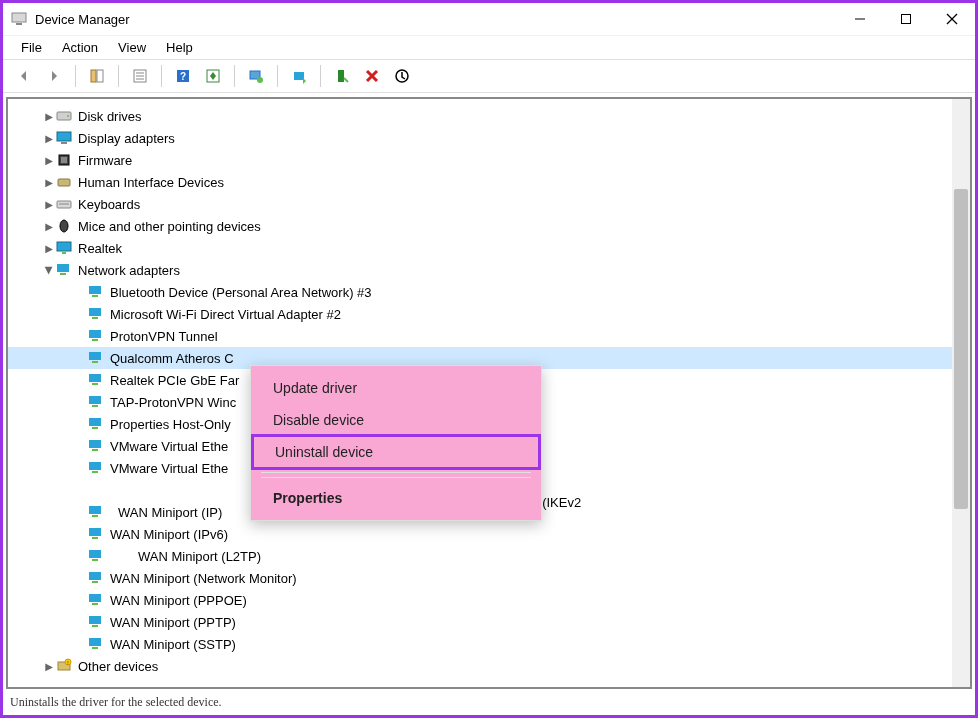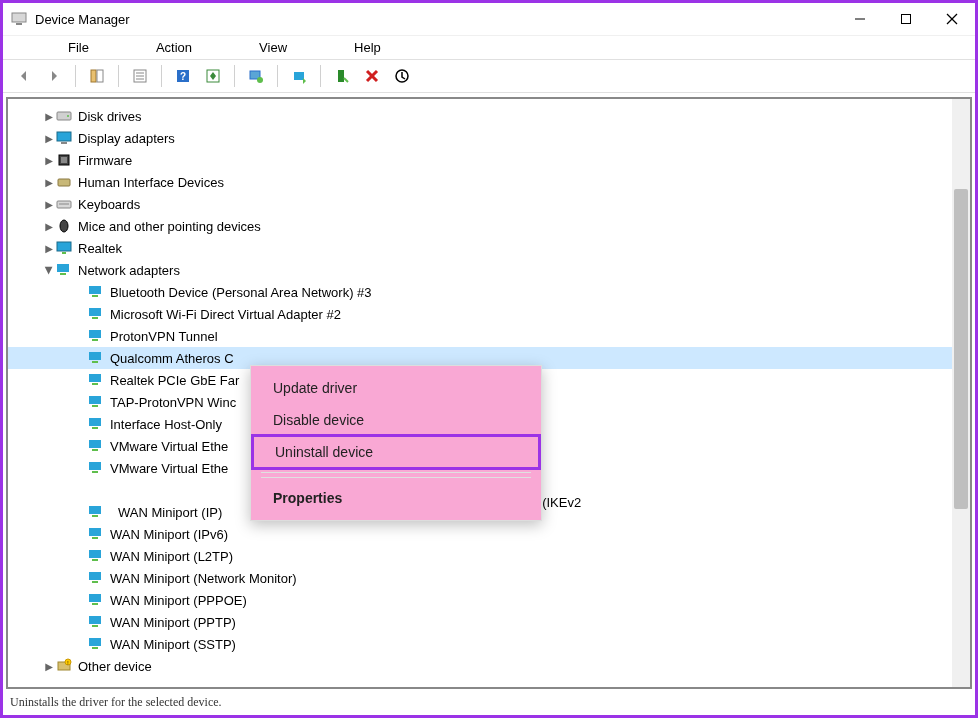--- a/index.html
+++ b/index.html
@@ -6,21 +6,21 @@
 body { width: 978px; height: 718px; background: #fff; border: 3px solid #9b33e6; position: relative; overflow: hidden; }
 
 .titlebar { height: 32px; display: flex; align-items: center; padding-left: 8px; }
 .titlebar .app-icon { width: 16px; height: 16px; margin-right: 8px; }
 .titlebar .title { font-size: 13px; color: #000; flex: 1; }
 .titlebar .win-controls { display: flex; }
 .titlebar .win-btn { width: 46px; height: 32px; display: flex; align-items: center; justify-content: center; }
 .titlebar .win-btn svg { width: 12px; height: 12px; }
 
 .menubar { height: 24px; display: flex; align-items: center; padding-left: 10px; gap: 4px; border-top: 1px solid #f0f0f0; }
-.menubar .menu-item { font-size: 13px; padding: 2px 8px; margin-left: 47px; }
+.menubar .menu-item { font-size: 13px; padding: 2px 8px; }
 
 .toolbar { height: 34px; display: flex; align-items: center; padding-left: 8px; gap: 4px; border-top: 1px solid #e0e0e0; border-bottom: 1px solid #e0e0e0; }
 .toolbar .tb-btn { width: 26px; height: 26px; display: flex; align-items: center; justify-content: center; border: 1px solid transparent; }
 .toolbar .tb-sep { width: 1px; height: 22px; background: #d0d0d0; margin: 0 4px; }
 
 .content-wrap { position: absolute; left: 3px; right: 3px; top: 94px; bottom: 26px; border: 2px solid #888; }
 .tree { position: absolute; left: 0; right: 18px; top: 0; bottom: 0; overflow: hidden; background: #fff; padding-top: 6px; }
 .scrollbar { position: absolute; right: 0; top: 0; bottom: 0; width: 18px; background: #f0f0f0; }
 .scrollbar .thumb { position: absolute; right: 2px; left: 2px; top: 90px; height: 320px; background: #bfbfbf; border-radius: 2px; }
 
@@ -256,21 +256,21 @@
             <rect x="1" y="2" width="12" height="8"></rect>
             <rect class="base" x="4" y="11" width="6" height="2"></rect>
           </svg></span>
         <span>TAP-ProtonVPN Winc</span>
       </div>
       <div class="tree-row" style="padding-left: 80px;">
         <span class="dev-icon"><svg class="mon-icon" width="16" height="16" viewBox="0 0 16 16">
             <rect x="1" y="2" width="12" height="8"></rect>
             <rect class="base" x="4" y="11" width="6" height="2"></rect>
           </svg></span>
-        <span>Interface Host-Only</span>
+        <span>Properties Host-Only</span>
       </div>
       <div class="tree-row" style="padding-left: 80px;">
         <span class="dev-icon"><svg class="mon-icon" width="16" height="16" viewBox="0 0 16 16">
             <rect x="1" y="2" width="12" height="8"></rect>
             <rect class="base" x="4" y="11" width="6" height="2"></rect>
           </svg></span>
         <span>VMware Virtual Ethe</span>
       </div>
       <div class="tree-row" style="padding-left: 80px;">
         <span class="dev-icon"><svg class="mon-icon" width="16" height="16" viewBox="0 0 16 16">
@@ -293,21 +293,21 @@
           </svg></span>
         <span>WAN Miniport (IP)</span>
       </div>
       <div class="tree-row" style="padding-left: 80px;">
         <span class="dev-icon"><svg class="mon-icon" width="16" height="16" viewBox="0 0 16 16">
             <rect x="1" y="2" width="12" height="8"></rect>
             <rect class="base" x="4" y="11" width="6" height="2"></rect>
           </svg></span>
         <span>WAN Miniport (IPv6)</span>
       </div>
-      <div class="tree-row" style="padding-left: 80px;">
+      <div class="tree-row" style="padding-left: 80px; gap: 28px;">
         <span class="dev-icon"><svg class="mon-icon" width="16" height="16" viewBox="0 0 16 16">
             <rect x="1" y="2" width="12" height="8"></rect>
             <rect class="base" x="4" y="11" width="6" height="2"></rect>
           </svg></span>
         <span>WAN Miniport (L2TP)</span>
       </div>
       <div class="tree-row" style="padding-left: 80px;">
         <span class="dev-icon"><svg class="mon-icon" width="16" height="16" viewBox="0 0 16 16">
             <rect x="1" y="2" width="12" height="8"></rect>
             <rect class="base" x="4" y="11" width="6" height="2"></rect>
@@ -335,21 +335,21 @@
           </svg></span>
         <span>WAN Miniport (SSTP)</span>
       </div>
       <div class="tree-row" style="padding-left: 34px;">
         <span class="arrow">▶</span>
         <span class="dev-icon"><svg width="16" height="16" viewBox="0 0 16 16">
             <rect x="2" y="4" width="12" height="8" fill="#d8c070" stroke="#a08830"></rect>
             <circle cx="12" cy="4" r="3" fill="#ffcc00" stroke="#cc9900"></circle>
             <text x="12" y="6.5" font-size="5" text-anchor="middle" fill="#000">!</text>
           </svg></span>
-        <span>Other device</span>
+        <span>Other devices</span>
       </div>
     </div>
   <div class="scrollbar">
       <div class="thumb"></div>
     </div>
 </div>
 
 <div class="ctx-menu" id="ctx">
     <div class="mi">Update driver</div>
     <div class="mi">Disable device</div>

